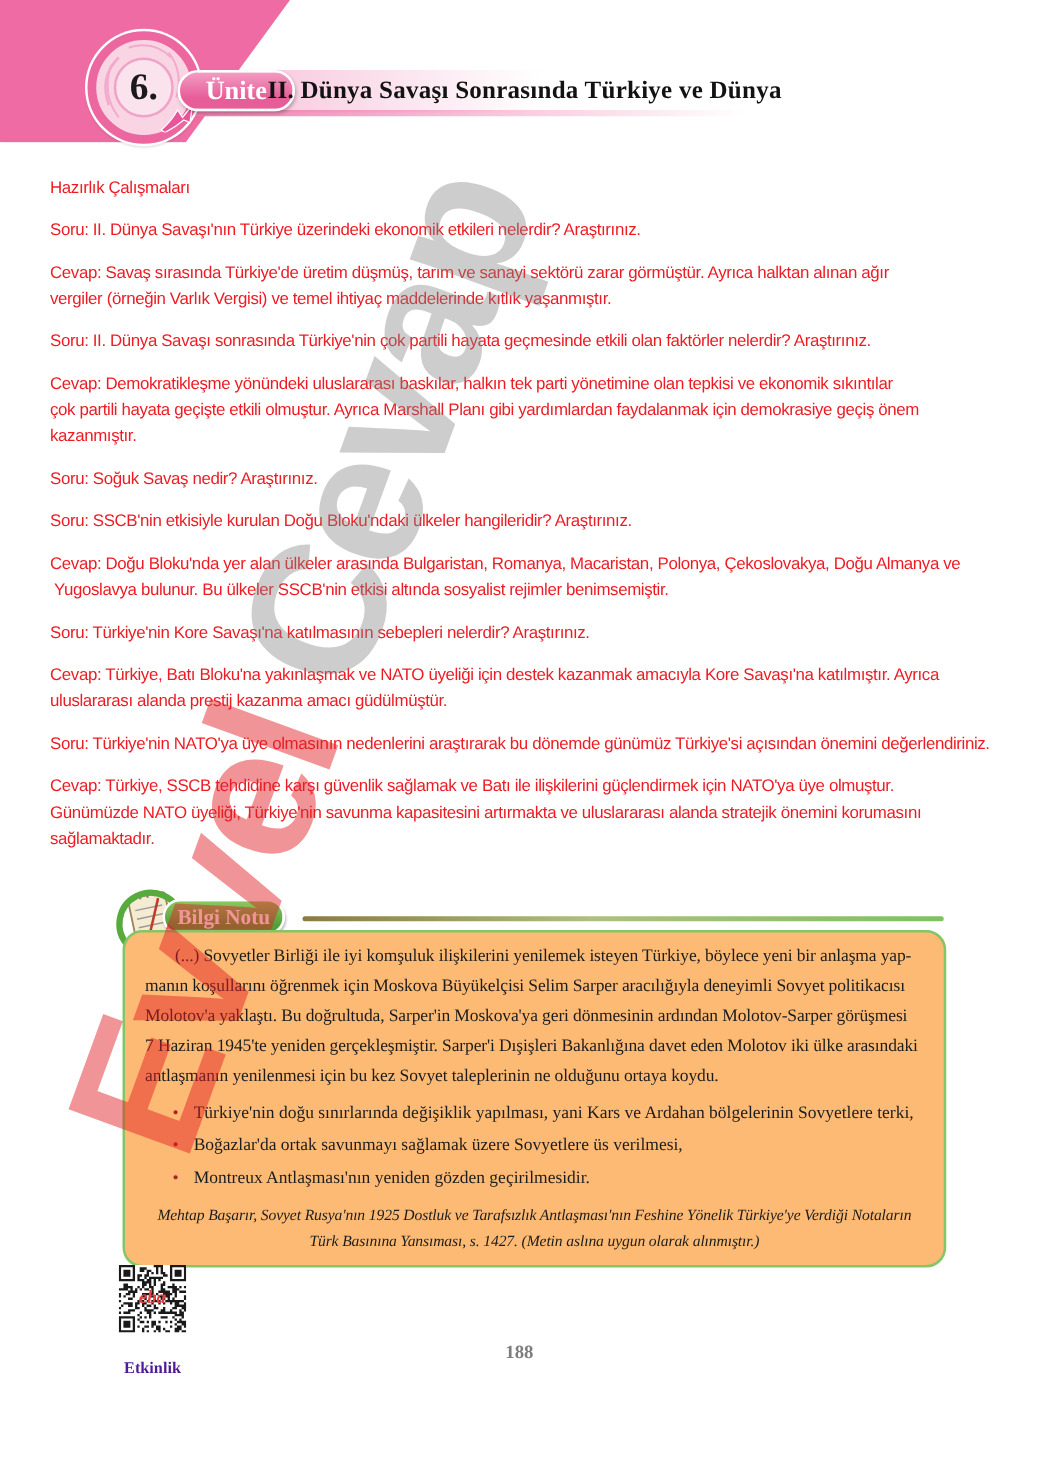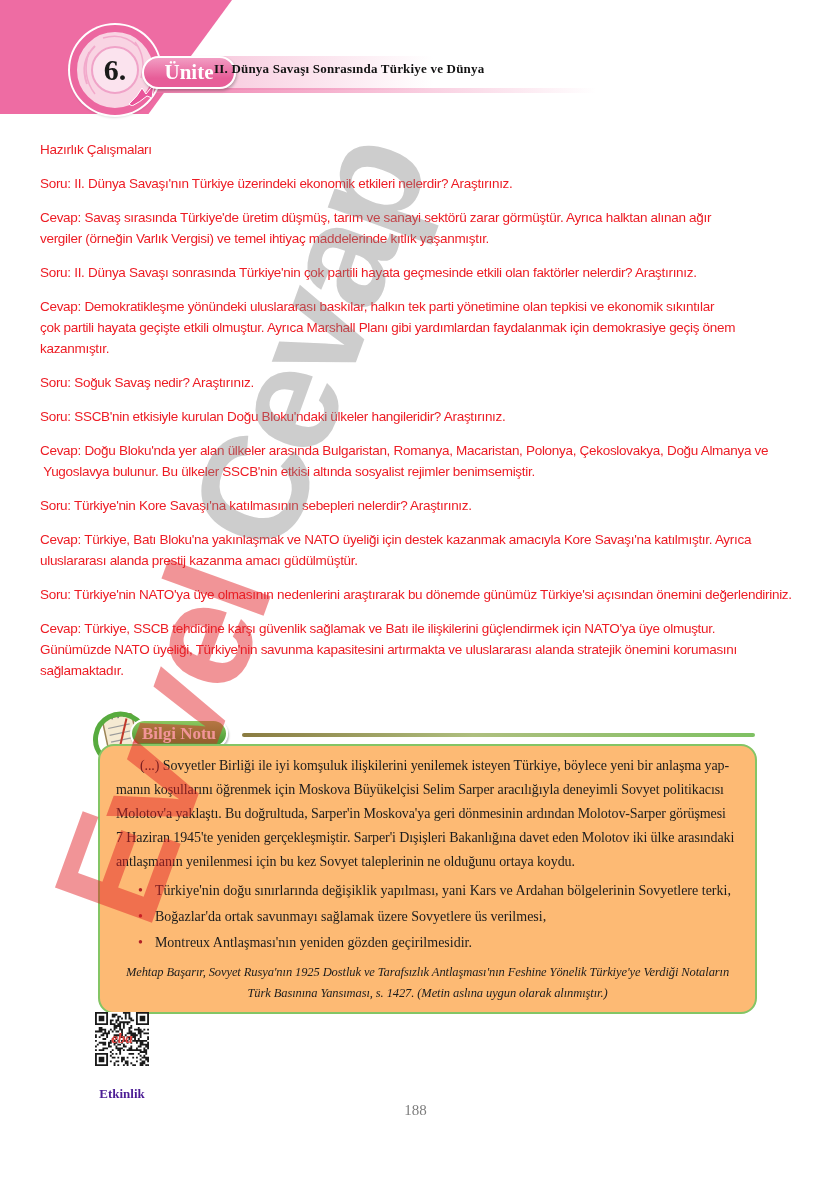--- a/index.html
+++ b/index.html
@@ -44,21 +44,21 @@
     background:linear-gradient(#f29dc3 0%,#e75d98 70%);
     border:2px solid #ffffff;box-sizing:border-box;
     display:flex;align-items:center;justify-content:center;
     box-shadow:1px 2px 3px rgba(0,0,0,.25);
   }
   .unit-pill span{
     color:#ffffff;font-family:"Liberation Serif",serif;font-weight:bold;font-size:21px;line-height:1;
   }
   .page-title{
     position:absolute;left:214px;top:61px;
-    font-family:"Liberation Serif",serif;font-weight:bold;font-size:13px;color:#121212;
+    font-family:"Liberation Serif",serif;font-weight:bold;font-size:20px;color:#121212;
     letter-spacing:.2px;white-space:nowrap;
   }
 
   
   .qa{
     position:absolute;left:40px;top:139px;width:791px;
     color:#ed1c24;font-size:13.5px;letter-spacing:-.3px;line-height:21px;
   }
   .qa p{margin:0 0 13px 0;white-space:pre;}
 
@@ -96,22 +96,22 @@
   }
 
   
   .qr-block{position:absolute;left:95px;top:1012px;width:54px;}
   .qr-code{width:54px;height:54px;display:block;background:#ffffff;}
   .qr-label{
     margin-top:20px;text-align:center;
     font-family:"Liberation Serif",serif;font-weight:bold;font-size:13px;color:#4c1d95;
   }
   .page-number{
-    position:absolute;left:0;top:1102px;width:831px;text-align:center;
-    font-family:"Liberation Serif",serif;font-weight:normal;font-size:15px;color:#7d7d7d;
+    position:absolute;left:0;top:1074px;width:831px;text-align:center;
+    font-family:"Liberation Serif",serif;font-weight:bold;font-size:15px;color:#7d7d7d;
   }
 
   
   .watermark{
     position:absolute;left:170px;top:790px;height:150px;width:900px;
     transform:rotate(-70deg);transform-origin:0 100%;
     font-weight:bold;font-size:150px;letter-spacing:-6px;line-height:150px;
     pointer-events:none;z-index:6;white-space:nowrap;
   }
   .wm-first{color:rgba(226,32,38,.48);}

